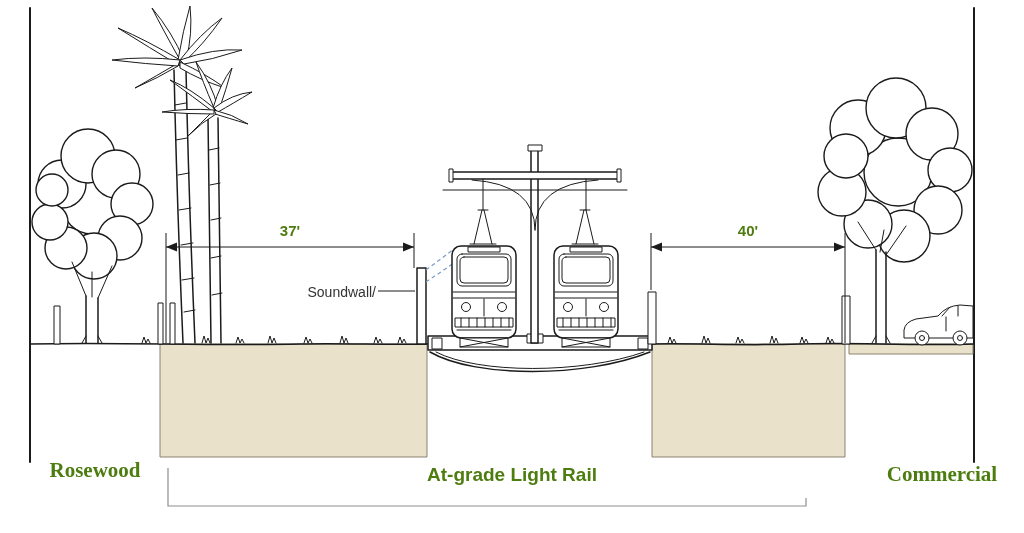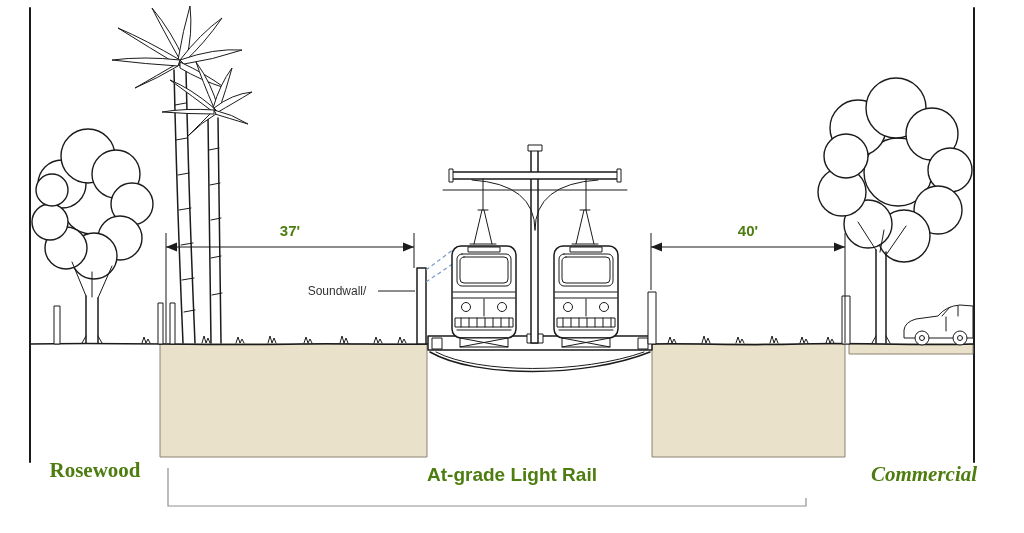--- a/index.html
+++ b/index.html
@@ -24,29 +24,29 @@
   .arrow{fill:var(--line,#1b1b1b);stroke:none;}
   .bracket{stroke:var(--bracket,#8f8f8f);stroke-width:1.2;fill:none;}
 
   
   .lbl{position:absolute;color:#4d7c0f;}
   .lbl-serif{
     font-family:"Liberation Serif",serif;
     font-weight:700;font-size:21px;line-height:1.15;text-align:center;
   }
   .lbl-rosewood{left:20px;top:458px;width:150px;}
-  .lbl-commercial{left:846px;top:462px;width:156px;font-style:italic;}
+  .lbl-commercial{left:864px;top:462px;width:156px;}
   .lbl-center{
     left:200px;top:464px;width:624px;text-align:center;
     font-weight:700;font-size:19px;
   }
   .lbl-dim{font-weight:700;font-size:15px;text-align:center;width:80px;}
   .lbl-dim-left{left:250px;top:222px;}
   .lbl-dim-right{left:708px;top:222px;}
-  .lbl-soundwall{left:298px;top:284px;width:78px;text-align:center;font-size:12px;color:#333;}
+  .lbl-soundwall{left:298px;top:284px;width:78px;text-align:right;font-size:14px;color:#333;}
 </style>
 </head>
 <body>
 
 <div class="stage">
 
   <svg viewBox="0 0 1024 533" width="1024" height="533">
 
     <g>
       <path class="ln-bold" d="M30,8 V462"></path>

